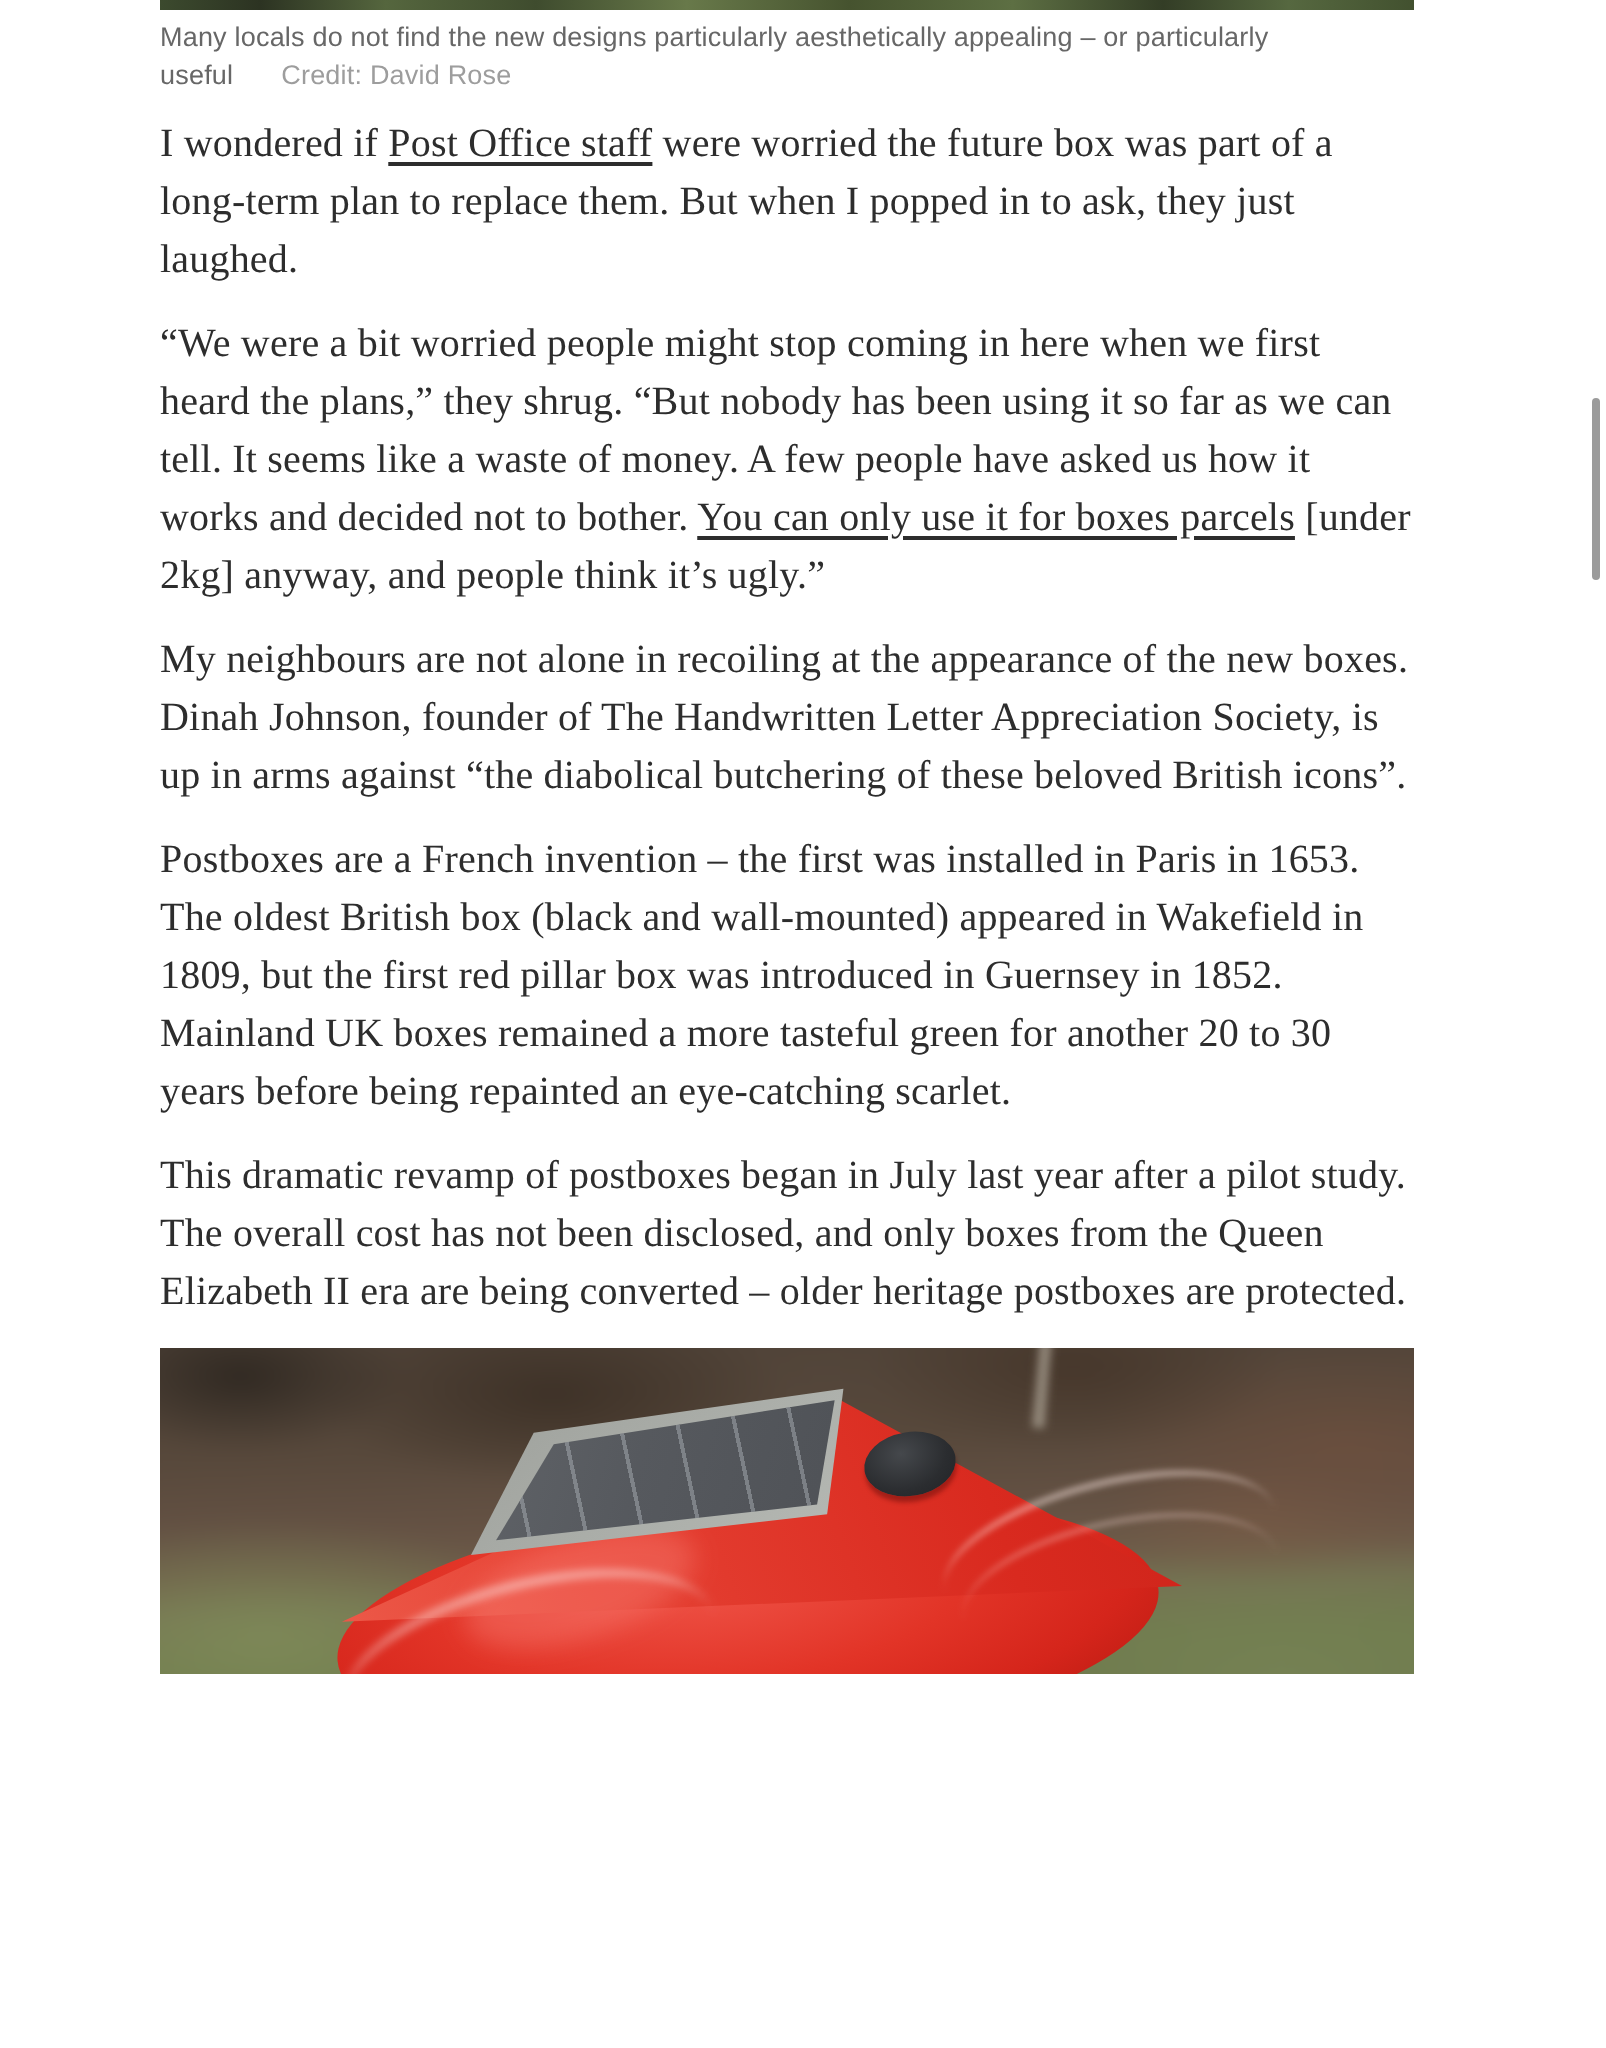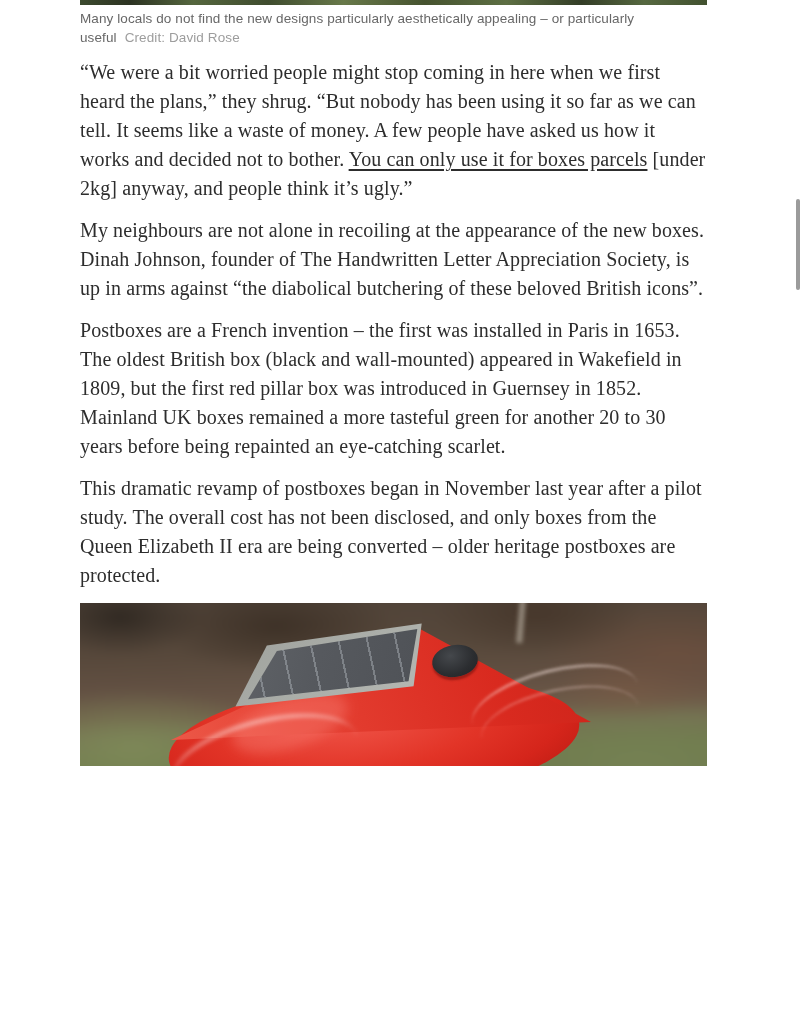--- a/index.html
+++ b/index.html
@@ -15,21 +15,21 @@
       #3c4a2e 0%, #2c3322 8%, #55663e 18%, #3f4c2e 30%, #68794a 42%,
       #46532f 55%, #5d6f43 68%, #333d26 80%, #566840 90%, #42512f 100%);
   }
 
   .caption {
     margin: 4px 0 11px 80px; width: 627px;
     font-family: "Liberation Sans", sans-serif;
     font-size: 13.5px; line-height: 19px; color: #676767;
     letter-spacing: 0.1px;
   }
-  .caption .credit { color: #9d9d9d; padding-left: 8px; }
+  .caption .credit { color: #9d9d9d; padding-left: 24px; }
 
   article p {
     font-size: 20px; line-height: 29px; color: #2d2d2d;
     margin: 0 0 13px 0; letter-spacing: 0.1px;
   }
   article a.body-link {
     color: #2d2d2d; text-decoration: underline;
     text-decoration-thickness: 1.5px; text-underline-offset: 3px;
     cursor: pointer;
   }
@@ -122,29 +122,30 @@
 </head>
 <body>
 
 <div class="hero-strip"></div>
 
 <div class="caption">
   <span>Many locals do not find the new designs particularly aesthetically appealing – or particularly useful</span><span class="credit"><span>Credit:</span> <span>David Rose</span></span>
 </div>
 
 <article class="content-col">
+  <p><span>I wondered if </span><a class="body-link">Post Office staff</a><span> were worried the future box was part of a long-term plan to replace them. But when I popped in to ask, they just laughed.</span></p>
 
   <p><span>“We were a bit worried people might stop coming in here when we first heard the plans,” they shrug. “But nobody has been using it so far as we can tell. It seems like a waste of money. A few people have asked us how it works and decided not to bother. </span><a class="body-link">You can only use it for boxes parcels</a><span> [under 2kg] anyway, and people think it’s ugly.”</span></p>
 
   <p>My neighbours are not alone in recoiling at the appearance of the new boxes. Dinah Johnson, founder of The Handwritten Letter Appreciation Society, is up in arms against “the diabolical butchering of these beloved British icons”.</p>
 
   <p>Postboxes are a French invention – the first was installed in Paris in 1653. The oldest British box (black and wall-mounted) appeared in Wakefield in 1809, but the first red pillar box was introduced in Guernsey in 1852. Mainland UK boxes remained a more tasteful green for another 20 to 30 years before being repainted an eye-catching scarlet.</p>
 
 
-  <p>This dramatic revamp of postboxes began in November last year after a pilot study. The overall cost has not been disclosed, and only boxes from the Queen Elizabeth II era are being converted – older heritage postboxes are protected.</p>
+  <p>This dramatic revamp of postboxes began in July last year after a pilot study. The overall cost has not been disclosed, and only boxes from the Queen Elizabeth II era are being converted – older heritage postboxes are protected.</p>
 </article>
 
 <figure class="photo">
   <div class="photo-bg"></div>
   <div class="photo-branch"></div>
   <div class="pb-base"></div>
   <div class="pb-skirt"></div>
   <div class="pb-cone"></div>
   <div class="gloss-left-patch"></div>
   <div class="panel-frame"></div>

